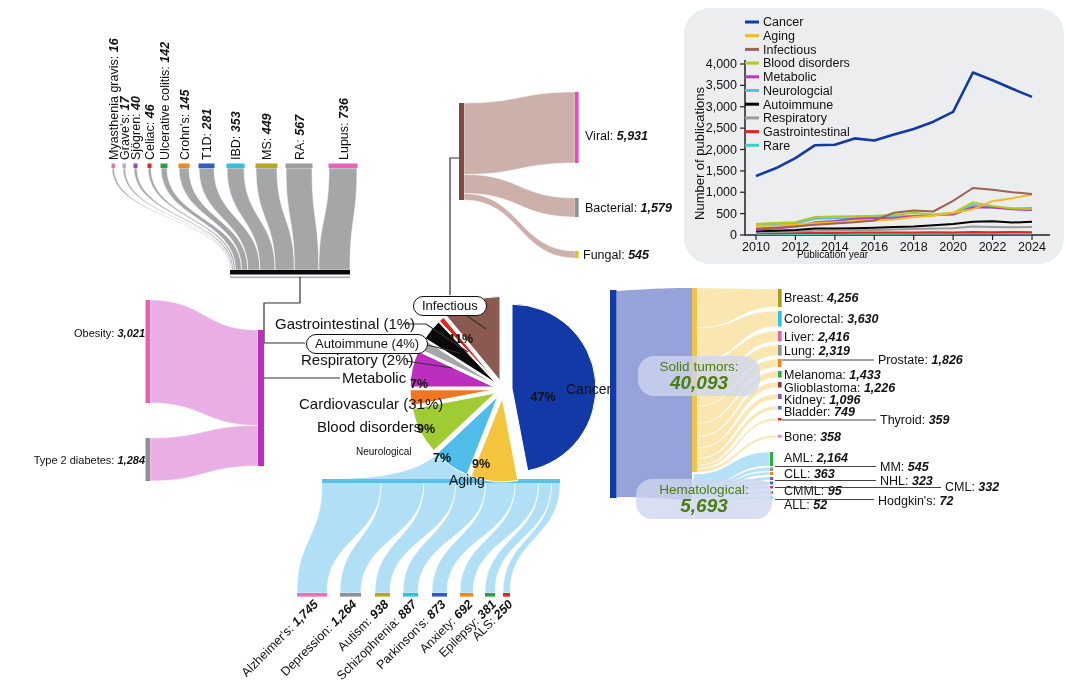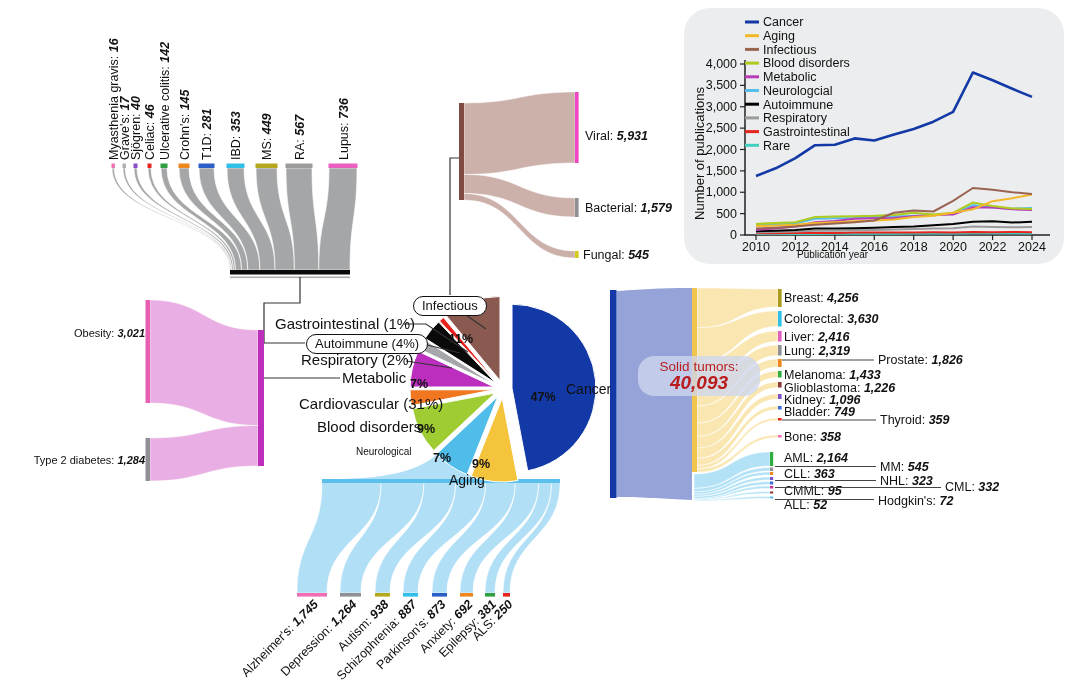--- a/index.html
+++ b/index.html
@@ -5,21 +5,21 @@
   html,body{margin:0;padding:0;background:#fff}
   body{font-family:"Liberation Sans",sans-serif;color:#111}
   #root{position:relative;width:1066px;height:692px;background:#fff;overflow:hidden}
   #scene{position:absolute;left:0;top:0;z-index:2}
   svg text{font-family:"Liberation Sans",sans-serif;font-size:12.5px;fill:#111}
   .tn{font-style:normal;font-weight:normal}
   .tv{font-style:italic;font-weight:bold}
   .lbl{position:absolute;font-size:11px;white-space:nowrap;z-index:3;line-height:15px}
   .side-lbl{position:absolute;font-size:15px;white-space:nowrap;z-index:3;line-height:16px}
   .boxed{border:1.4px solid #111;border-radius:11px;background:#fff;padding:0 8px;height:18px;line-height:17px;font-size:13px}
-  .node-box{position:absolute;text-align:center;background:rgba(206,214,238,0.78);border-radius:16px;padding:3px 9px;font-size:13.5px;color:#b91c1c;z-index:3;line-height:16px}
+  .node-box{position:absolute;text-align:center;background:rgba(206,214,238,0.78);border-radius:16px;padding:3px 9px;font-size:13.5px;color:#4d7c0f;z-index:3;line-height:16px}
   .node-box .tv{font-size:19px}
   .inset-panel{position:absolute;left:684px;top:8px;width:380px;height:256px;background:#ECEDEE;border-radius:26px;z-index:1}
   .axis-ylab{position:absolute;left:613px;top:146px;width:172px;text-align:center;font-size:13px;transform:rotate(-90deg);z-index:3}
   .axis-xlab{position:absolute;left:797px;top:249px;width:200px;font-size:10px;z-index:3}
   .val-right{left:0;width:145px;text-align:right}
 </style>
 </head>
 <body>
 
 <div id="root">
@@ -294,16 +294,20 @@
   </div>
   <div class="lbl val-right" style="top:453px">
     <span class="tn">Type 2 diabetes:</span>
     <span class="tv">1,284</span>
   </div>
 
   <div class="node-box" style="left:638px;top:356px;width:104px">
     <span class="tn">Solid tumors:</span><br>
     <span class="tv">40,093</span>
   </div>
+  <div class="node-box" style="left:636px;top:479px;width:118px">
+    <span class="tn">Hematological:</span><br>
+    <span class="tv">5,693</span>
+  </div>
 
   <div class="axis-ylab">Number of publications</div>
   <div class="axis-xlab">Publication year</div>
 </div>
 
 </body></html>

